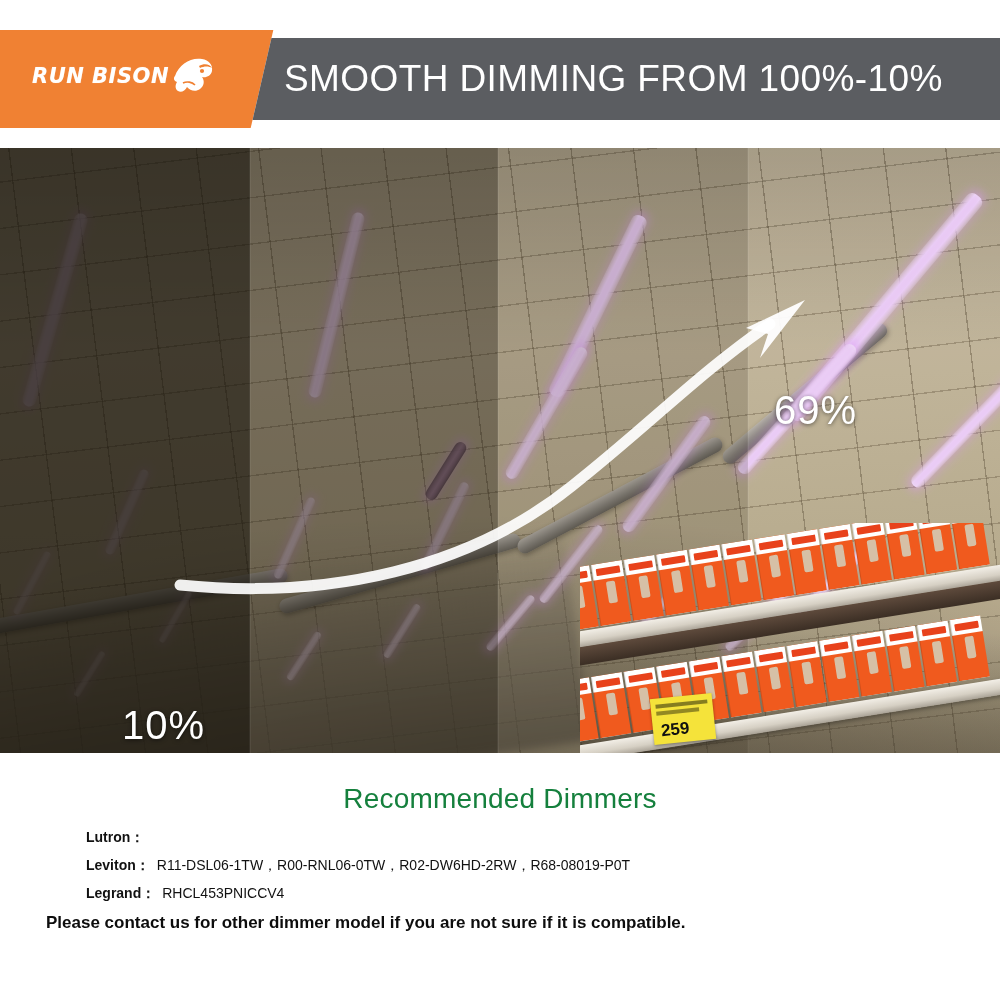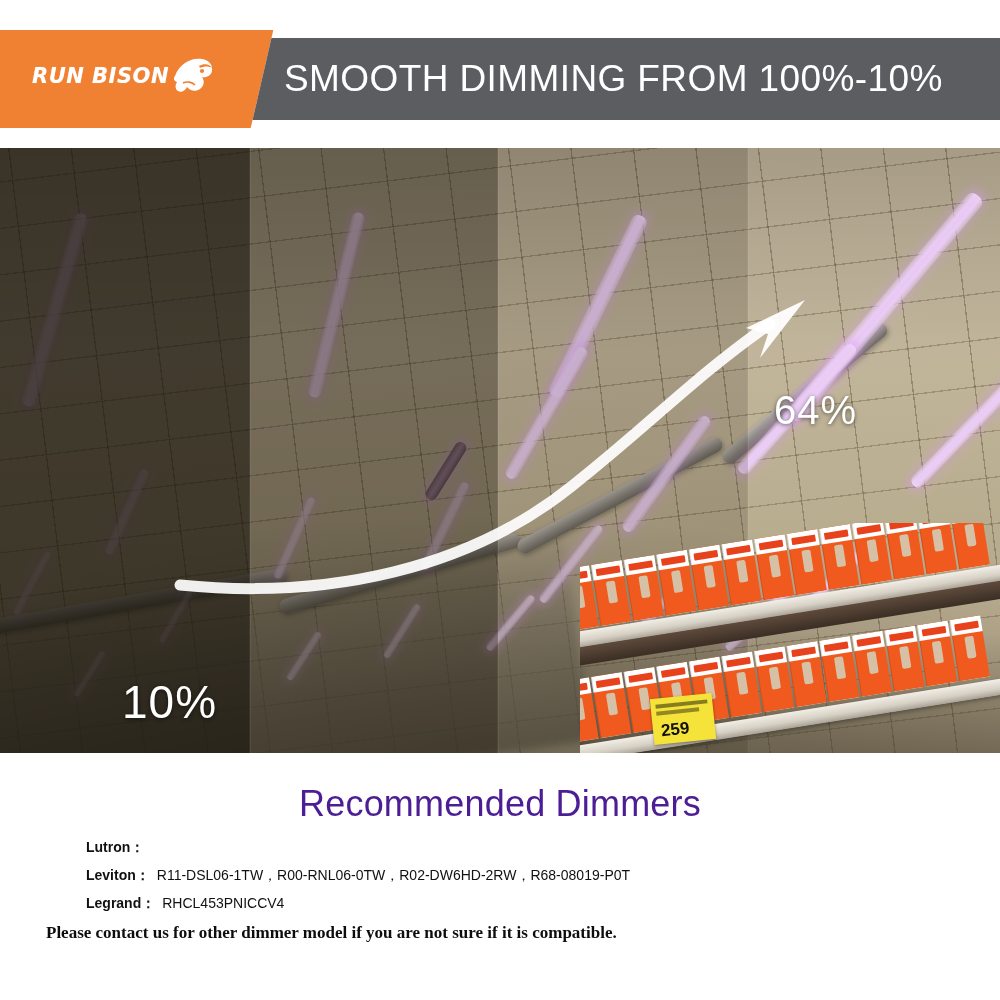--- a/index.html
+++ b/index.html
@@ -170,44 +170,44 @@
 
   
   .arrow-svg{position:absolute;left:0;top:0;width:1000px;height:605px;}
   .pct{
     position:absolute;color:#ffffff;
     font-family:"Liberation Sans",sans-serif;
     font-weight:400;
     text-shadow:0 1px 4px rgba(0,0,0,.55);
     letter-spacing:1px;
   }
-  .pct-low{left:122px;top:527px;font-size:46px;}
+  .pct-low{left:122px;top:555px;font-size:40px;}
   .pct-high{left:774px;top:240px;font-size:40px;}
 
   
   .footer{position:absolute;left:0;top:753px;width:1000px;height:247px;background:#fff;}
   .rec-title{
-    text-align:center;color:#4c1d95;
-    font-family:"Liberation Sans",sans-serif;
-    font-size:36px;font-weight:400;
+    text-align:center;color:#15803d;
+    font-family:"Liberation Sans",sans-serif;
+    font-size:28px;font-weight:400;
     margin-top:30px;letter-spacing:.2px;
   }
   .rec-list{margin-top:14px;padding:0 40px;}
   .rec-row{
     display:flex;align-items:baseline;
     font-family:"Liberation Sans",sans-serif;
     font-size:14px;color:#111;
     margin-bottom:10px;
     padding-left:46px;
   }
   .rec-brand{font-weight:700;margin-right:7px;white-space:nowrap;}
   .rec-models{font-weight:400;}
   .rec-note{
     padding-left:46px;margin-top:6px;
-    font-family:Liberation Serif, serif;
+    font-family:Liberation Sans, sans-serif;
     font-size:17px;font-weight:700;color:#0d0d0d;
   }
 </style>
 </head>
 <body>
 
 <div class="page">
 
   <div class="header">
 
@@ -379,21 +379,21 @@
           <div class="pt-l2"></div>
         <div class="pt-num">259</div>
       </div>
 
       <svg class="arrow-svg" viewBox="0 0 1000 605">
         <path d="M180 437 C330 452, 470 420, 572 338 C648 278, 700 224, 770 176" stroke="#ffffff" stroke-width="11" fill="none" stroke-linecap="round" opacity="0.92"></path>
         <path d="M805 152 L746 180 L768 186 L760 210 Z" fill="#ffffff" opacity="0.95"></path>
       </svg>
 
       <div class="pct pct-low">10%</div>
-      <div class="pct pct-high">64%</div>
+      <div class="pct pct-high">69%</div>
     </div>
   </div>
 
   <div class="footer">
     <div class="rec-title">Recommended Dimmers</div>
 
     <div class="rec-list">
       <div class="rec-row">
         <span class="rec-brand">Lutron：</span>
       </div>

